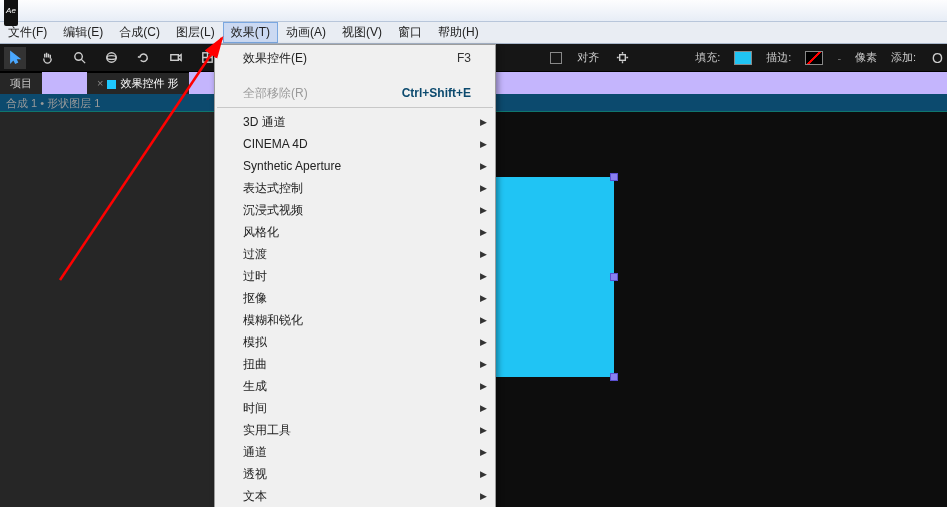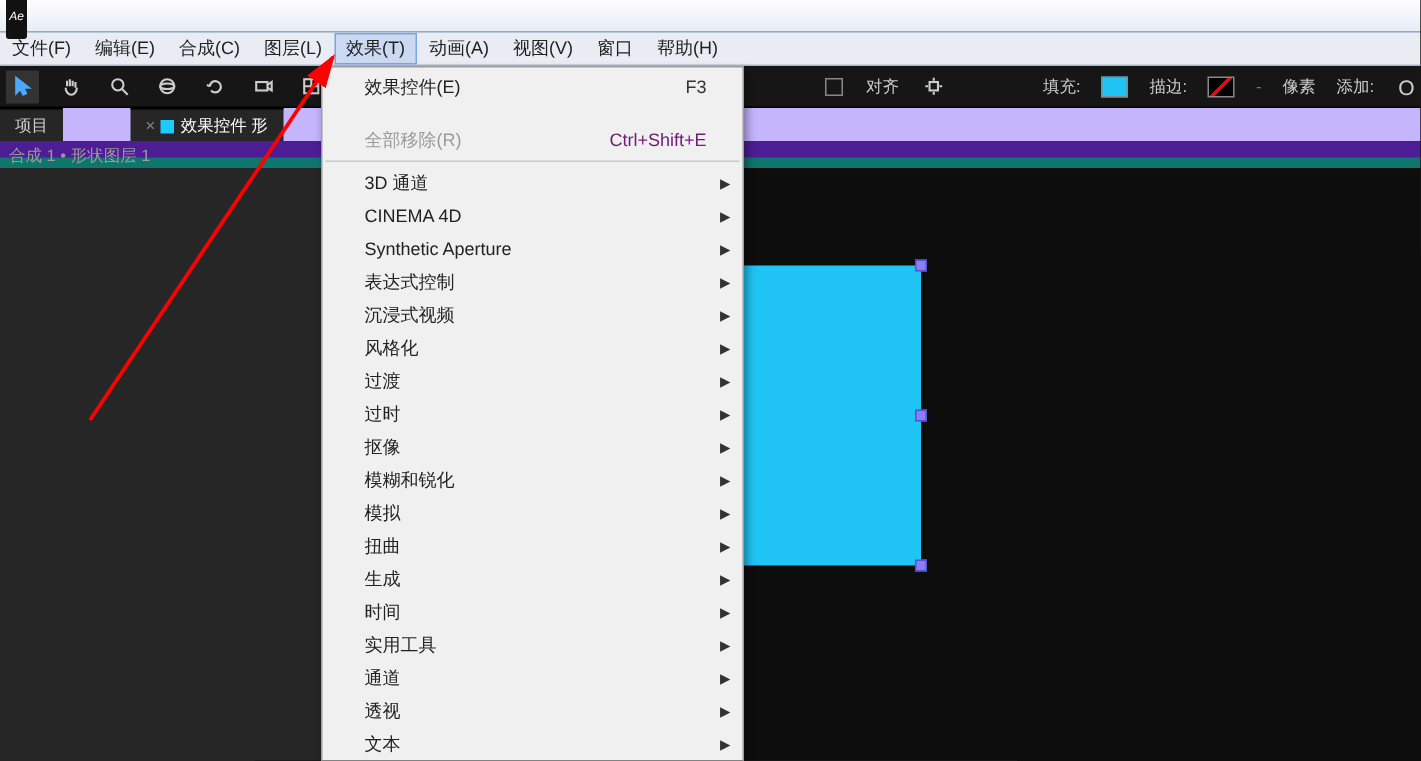--- a/index.html
+++ b/index.html
@@ -20,36 +20,36 @@
   .toolbar .swatch { width:18px; height:14px; border:1px solid #888; display:inline-block; vertical-align:middle; margin:0 2px;}
   .toolbar .chk { width:12px; height:12px; border:1px solid #888; display:inline-block; margin-right:3px; vertical-align:middle;}
   .toolbar .label { margin:0 2px;}
   .toolbar .add { font-size:14px; margin-left:4px;}
   
   .paneltabs { height:22px; background:#c4b5fd; display:flex; align-items:flex-end; font-size:11px; color:#ccc;gap:44px;}
   .paneltabs .tab { padding:3px 10px; background:#262626; border-top:1px solid #000; margin-right:1px;}
   .paneltabs .tab.hl { color:#fff;}
   .paneltabs .tab .sq { width:9px; height:9px; background:#1fc8ff; display:inline-block; margin-right:4px; vertical-align:middle;}
   
-  .statusline { height:18px; background:#4c1d95; color:#9a9a9a; font-size:11px; padding:2px 6px; border-bottom:7px solid #0f766e;}
+  .statusline { height:18px; background:#0c4a6e; color:#9a9a9a; font-size:11px; padding:2px 6px; border-bottom:1px solid #0f766e;}
   
   .main { position:absolute; left:0; top:112px; right:0; bottom:0; display:flex;}
   .left-panel { width:214px; background:#262626;}
   .viewer { flex:1; background:#0d0d0d; position:relative; overflow:hidden;}
   
   .comp-rect { position:absolute; left:100px; top:65px; width:300px; height:200px; background:#20c4f4;}
   .handle { position:absolute; width:8px; height:8px; background:#8a7ff0; border:1px solid #5a4fd0;}
   .anchor { position:absolute; width:14px; height:14px; left:50%; top:50%; transform:translate(-50%,-50%);}
   .anchor svg { stroke:#ddd; fill:none; stroke-width:1.2;}
   
   .dropdown { position:absolute; left:214px; top:44px; width:282px; background:#f0f0f0; border:1px solid #9c9c9c; box-shadow:2px 3px 6px rgba(0,0,0,0.4); font-size:12px; color:#222; padding:2px 0;}
   .dropdown .item { display:flex; align-items:center; padding:3px 24px 3px 28px; position:relative; cursor:default; line-height:16px;}
   .dropdown .item.disabled { color:#9a9a9a;margin-top:13px;}
   .dropdown .item .shortcut { position:absolute; right:24px; color:#333;}
-  .dropdown .item.disabled .shortcut { color:#701a75;}
+  .dropdown .item.disabled .shortcut { color:#0c4a6e;font-weight:bold;}
   .dropdown .item .sub { position:absolute; right:8px; font-size:9px; color:#333;}
   .dropdown .sep { height:1px; background:#c8c8c8; margin:3px 2px;}
   
   .arrow { position:absolute; left:0; top:0; pointer-events:none;}
 </style>
 </head>
 <body>
 
 <div class="titlebar">
   <div class="app-icon">Ae</div>

